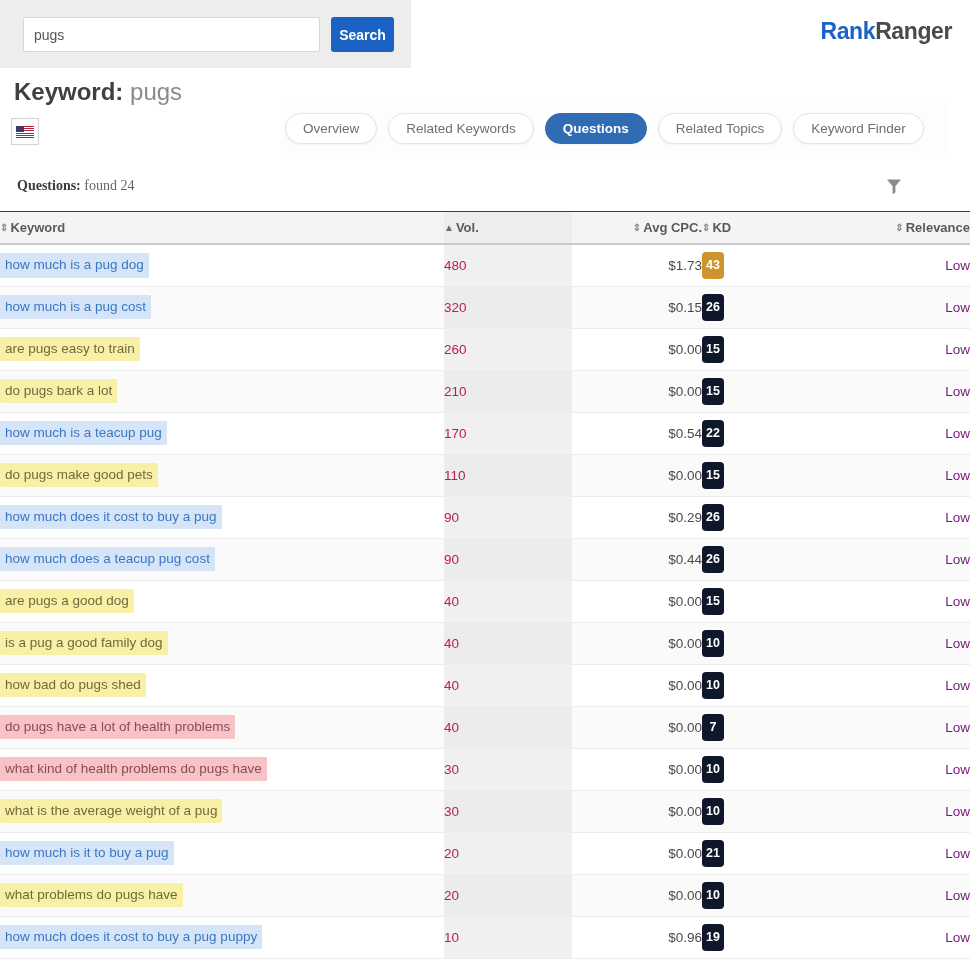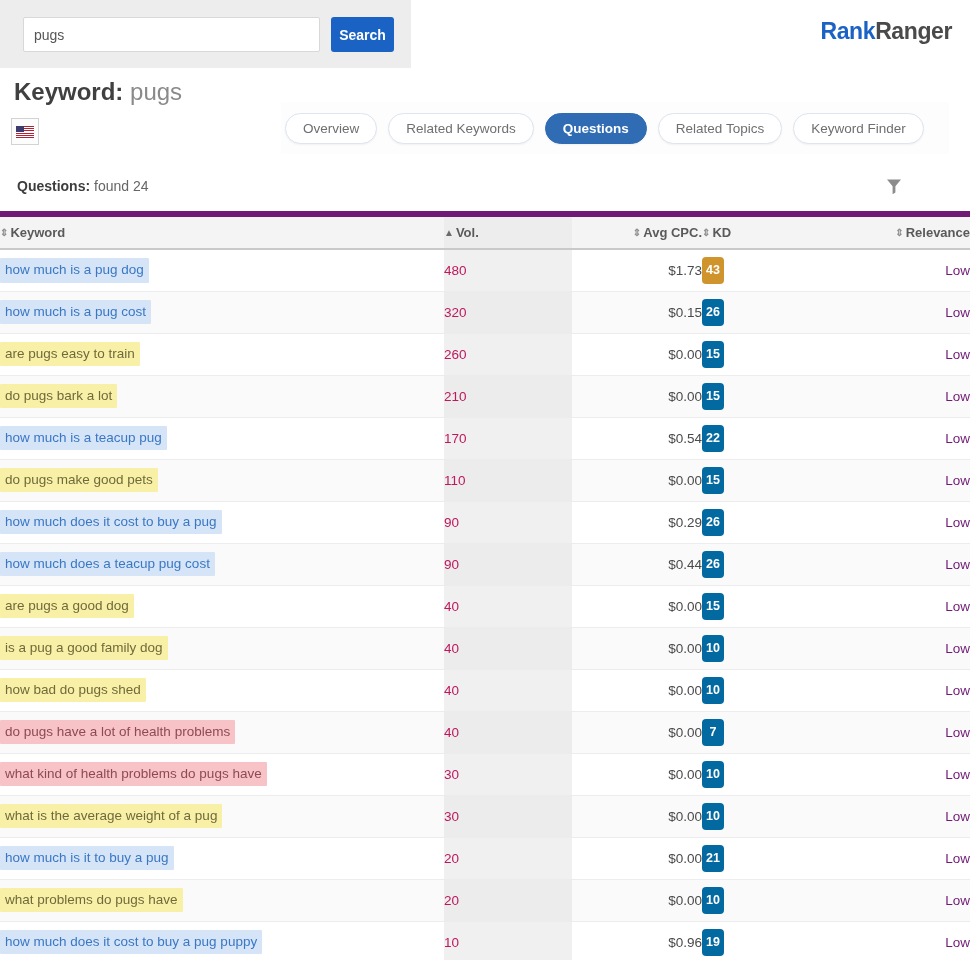--- a/index.html
+++ b/index.html
@@ -162,20 +162,21 @@
   }
 
   
   #results-header {
     position: absolute;
     left: 0;
     top: 166px;
     width: 926px;
     height: 45px;
     border-bottom: none;
+    font-family: Liberation Serif, serif;
   }
   #results-count {
     position: absolute;
     left: 17px;
     top: 12px;
     font-size: 14px;
     color: #666;
     white-space: nowrap;
   }
   #results-count b { color: #3d3d3d; }
@@ -192,21 +193,21 @@
   #kw-table {
     position: absolute;
     left: 0;
     top: 211px;
     width: 970px;
     border-collapse: collapse;
     font-size: 13.5px;
   }
   #kw-table thead th {
     background: #f4f4f4;
-    border-top: 6px solid #701a75;
+    border-top: 1px solid #701a75;
     border-bottom: 2px solid #c9c9c9;
     height: 31px;
     font-weight: bold;
     color: #5a5a5a;
     font-size: 13px;
     padding: 0;
     vertical-align: middle;
   }
   th.c-keyword { text-align: left; padding-left: 14px; width: 444px; }
   th.c-vol { text-align: left; padding-right: 18px; width: 128px; background: #ededed !important; }
@@ -262,21 +263,21 @@
     justify-content: center;
     min-width: 22px;
     height: 27px;
     padding: 0 4px;
     border-radius: 4px;
     color: #ffffff;
     font-size: 12.5px;
     font-weight: bold;
     box-sizing: border-box;
   }
-  .kd-badge.green  { background: #0369a1; }
+  .kd-badge.green  { background: #0f172a; }
   .kd-badge.orange { background: #cf942c; }
 
   .rel-low { color: #701a75; }
 </style>
 </head>
 <body>
 
 <div id="search-bar">
   <input id="search-input" type="text" value="pugs" style="">
   <button id="search-button">Search</button>

